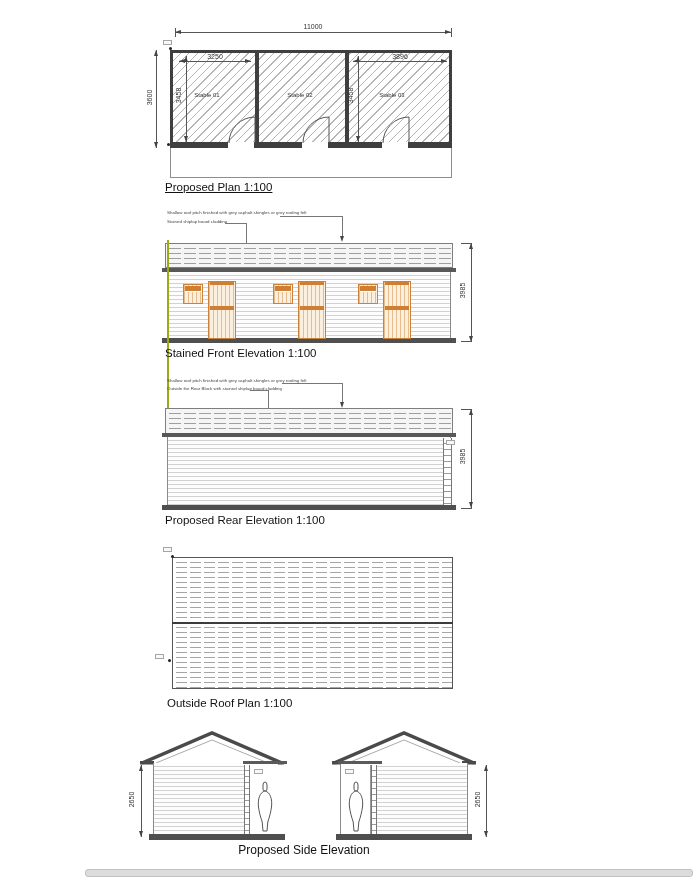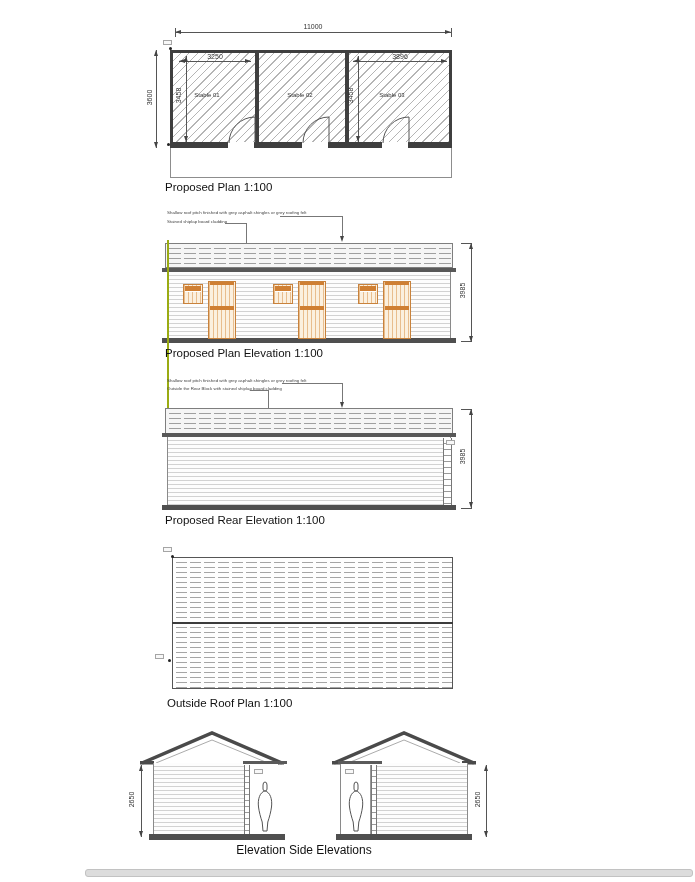--- a/index.html
+++ b/index.html
@@ -104,21 +104,21 @@
 
   <div class="abs vline" style="left:358px;top:56px;height:86px;"></div>
   <div class="abs ar ar-u" style="left:356px;top:56px;"></div>
   <div class="abs ar ar-d" style="left:356px;top:136px;"></div>
   <div class="abs dimtext vdim" style="left:330px;top:92px;width:40px;">3458</div>
 
   <div class="abs tag" style="left:163px;top:40px;"></div>
   <div class="abs dot" style="left:169px;top:47px;"></div>
   <div class="abs dot" style="left:167px;top:143px;"></div>
 
-  <div class="abs title" style="left:165px;top:181px;">Proposed Plan 1:100</div>
+  <div class="abs title" style="left:165px;top:181px;text-decoration:underline;">Proposed Plan 1:100</div>
 </div>
 
 <div>
   <div class="abs note" style="left:167px;top:210px;">Shallow roof pitch finished with grey asphalt shingles or grey roofing felt</div>
   <div class="abs note" style="left:167px;top:219px;">Stained shiplap board cladding</div>
 
   <div class="abs hline" style="left:280px;top:216px;width:63px;background:#777;"></div>
   <div class="abs vline" style="left:342px;top:216px;height:21px;background:#777;"></div>
   <div class="abs ar ar-d" style="left:340px;top:236px;"></div>
   <div class="abs hline" style="left:225px;top:223px;width:22px;background:#777;"></div>
@@ -153,21 +153,21 @@
     </div>
 
   <div class="abs hline" style="left:461px;top:243px;width:11px;"></div>
   <div class="abs hline" style="left:461px;top:341px;width:11px;"></div>
   <div class="abs vline" style="left:471px;top:243px;height:99px;"></div>
   <div class="abs ar ar-u" style="left:469px;top:243px;"></div>
   <div class="abs ar ar-d" style="left:469px;top:336px;"></div>
   <div class="abs dimtext vdim" style="left:442px;top:287px;width:40px;">3985</div>
 
   <div class="abs greenline" style="left:167px;top:240px;width:2px;height:175px;"></div>
-  <div class="abs title" style="left:165px;top:347px;">Proposed Plan Elevation 1:100</div>
+  <div class="abs title" style="left:165px;top:347px;">Stained Front Elevation 1:100</div>
 </div>
 
 <div>
   <div class="abs note" style="left:167px;top:378px;">Shallow roof pitch finished with grey asphalt shingles or grey roofing felt</div>
   <div class="abs note" style="left:167px;top:386px;">Outside the Rear Block with stained shiplap board cladding</div>
 
   <div class="abs hline" style="left:282px;top:383px;width:61px;background:#777;"></div>
   <div class="abs vline" style="left:342px;top:383px;height:20px;background:#777;"></div>
   <div class="abs ar ar-d" style="left:340px;top:402px;"></div>
   <div class="abs hline" style="left:250px;top:390px;width:19px;background:#777;"></div>
@@ -238,16 +238,16 @@
   <svg class="abs" style="left:347px;top:781px;" width="18" height="52">
     <path d="M7,4 Q7,1 9,1 Q11,1 11,4 L11,8 Q11,10 9,10 Q7,10 7,8 Z" fill="#fff" stroke="#555" stroke-width="1"></path>
     <path d="M9,10 C4,11 1.5,18 2.5,26 C3.2,31 4.5,36 6.2,41 L7,50 L11,50 L11.8,41 C13.5,36 14.8,31 15.5,26 C16.5,18 14,11 9,10 Z" fill="#fff" stroke="#555" stroke-width="1"></path>
   </svg>
   <div class="abs darkbar" style="left:336px;top:834px;width:136px;height:6px;"></div>
   <div class="abs vline" style="left:486px;top:765px;height:72px;"></div>
   <div class="abs ar ar-u" style="left:484px;top:765px;"></div>
   <div class="abs ar ar-d" style="left:484px;top:831px;"></div>
   <div class="abs dimtext vdim" style="left:457px;top:796px;width:40px;">2650</div>
 
-  <div class="abs title" style="left:214px;top:843px;width:180px;text-align:center;font-size:12px;">Elevation Side Elevations</div>
+  <div class="abs title" style="left:214px;top:843px;width:180px;text-align:center;font-size:12px;">Proposed Side Elevation</div>
 </div>
 
 <div class="abs scrollbar" style="left:85px;top:869px;width:608px;height:8px;"></div>
 
 </body></html>

